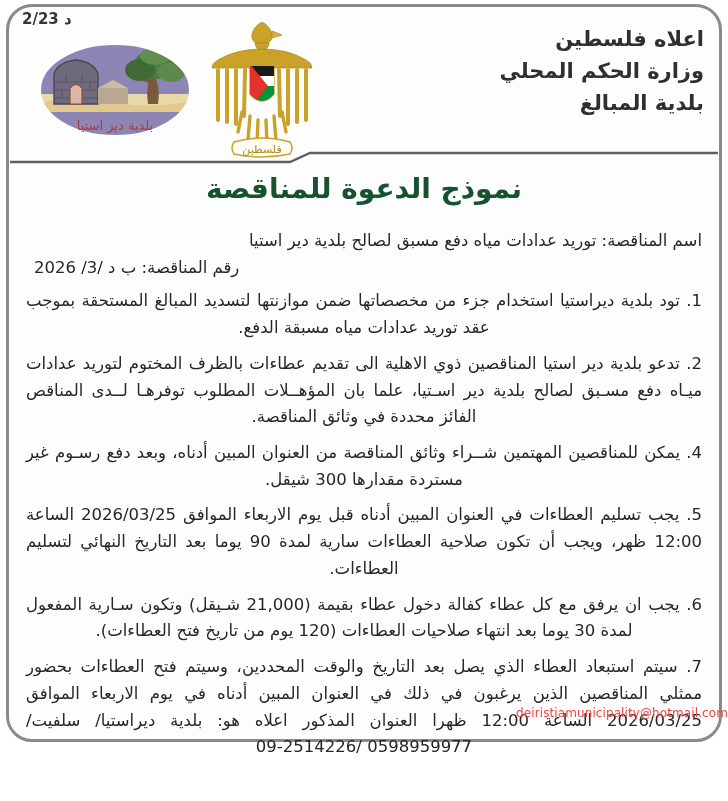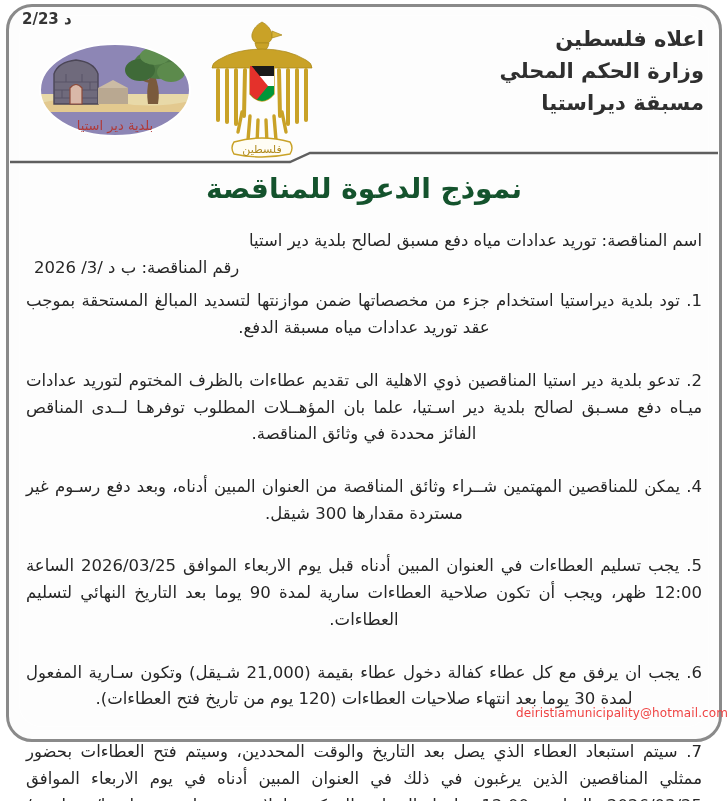--- a/index.html
+++ b/index.html
@@ -142,21 +142,21 @@
     text-align: left;
     direction: rtl;
     padding-left: 8px;
   }
   .clause {
     font-size: 16.5px;
     line-height: 1.62;
     color: #262626;
     text-align: justify;
     text-align-last: center;
-    margin-top: 26px;
+    margin-top: 9px;
     direction: rtl;
   }
   .clause.first { margin-top: 7px; }
 
   
   .email {
     position: absolute;
     left: 0;
     right: 0;
     bottom: 30px;
@@ -265,21 +265,21 @@
         </g>
 
         <path d="M28 126 Q56 118 84 126 Q88 132 84 138 Q56 144 28 138 Q24 132 28 126 Z" fill="#fffdf4" stroke="#c9a227" stroke-width="1.4"></path>
         <text x="56" y="137" text-anchor="middle" fill="#b08a1e" font-size="11" font-family="DejaVu Sans, sans-serif">فلسطين</text>
       </svg>
     </div>
 
     <div class="org-lines">
       <div>اعلاه فلسطين</div>
       <div>وزارة الحكم المحلي</div>
-      <div>مسبقة ديراستيا</div>
+      <div>بلدية المبالغ</div>
     </div>
   </div>
 
   <div class="divider">
     <svg viewBox="0 0 708 16" width="100%" height="16" preserveAspectRatio="none" aria-hidden="true">
       <path d="M0 12 L280 12 L300 3 L708 3" fill="none" stroke="#5f5f5f" stroke-width="2.4"></path>
     </svg>
   </div>
 
   <div class="title">نموذج الدعوة للمناقصة</div>

